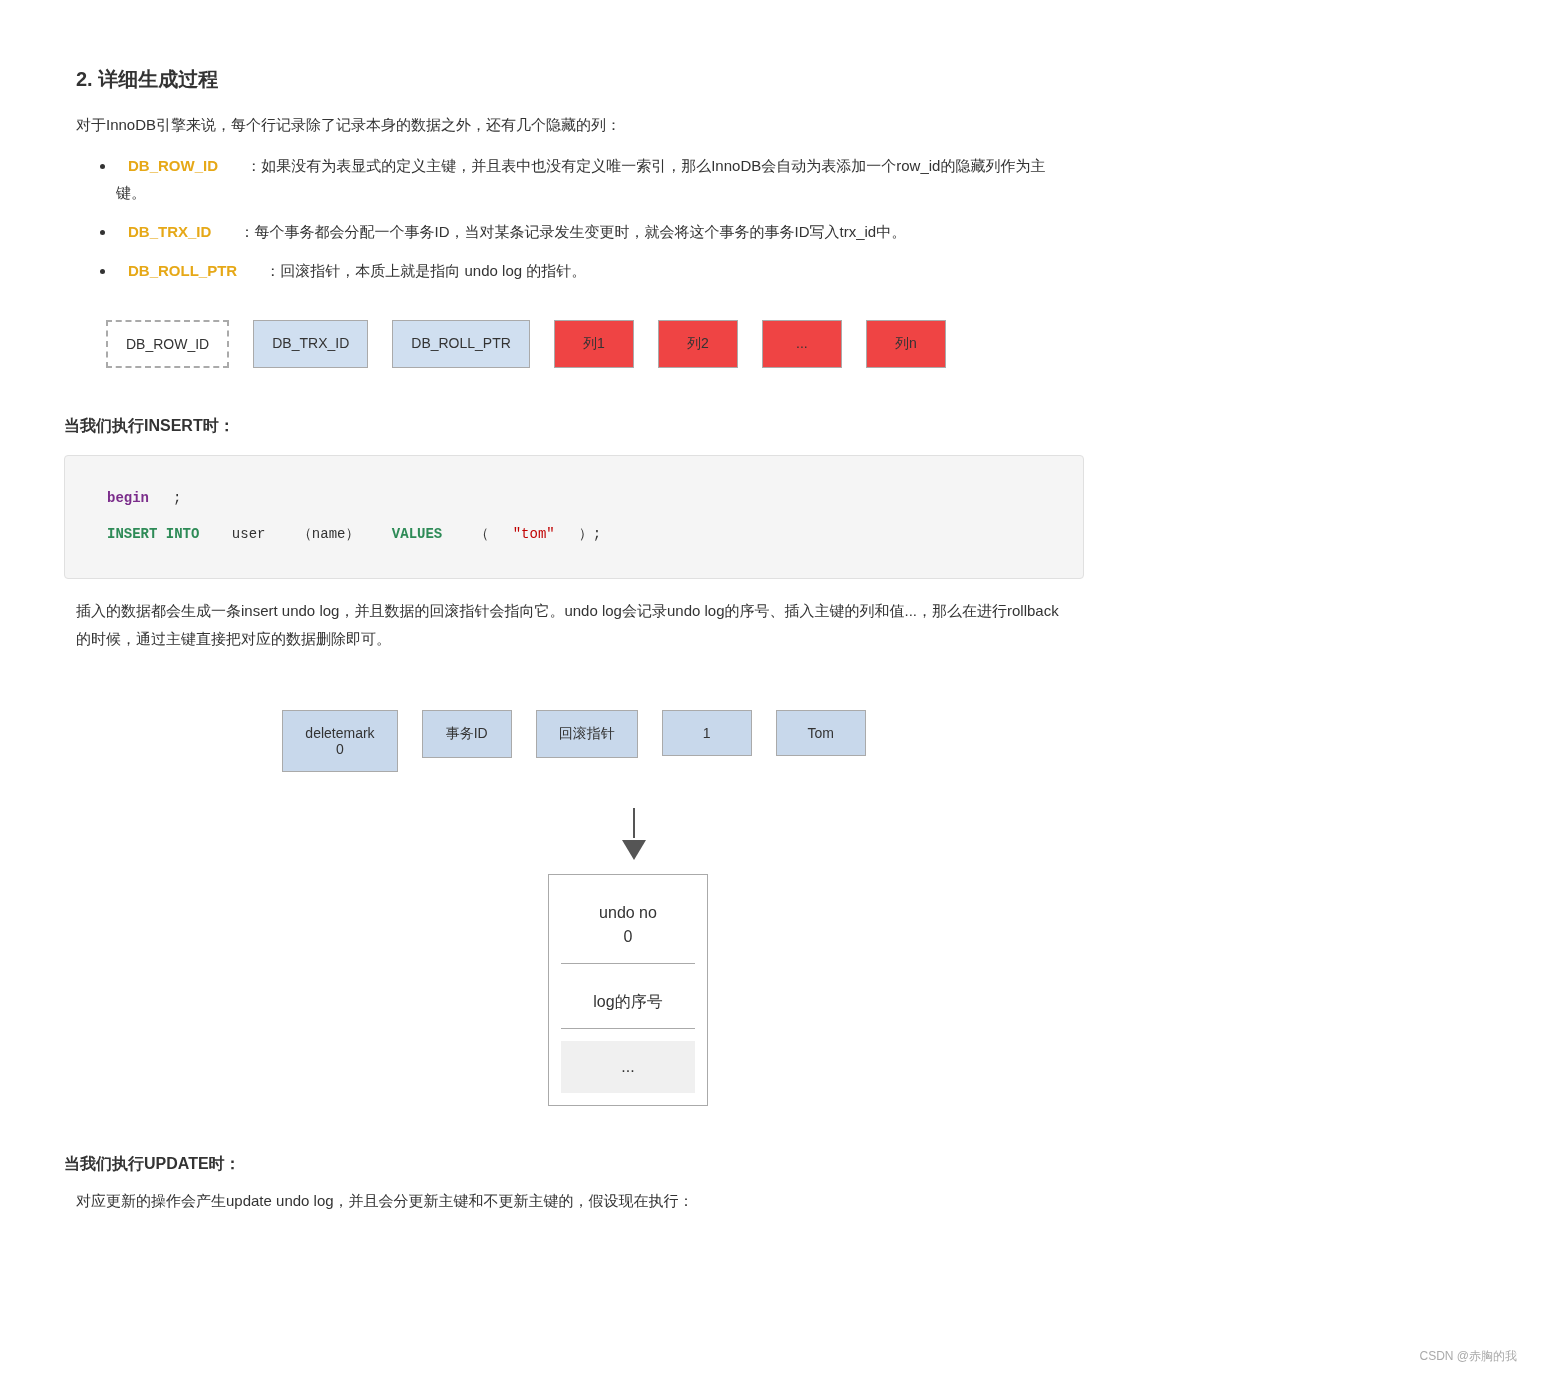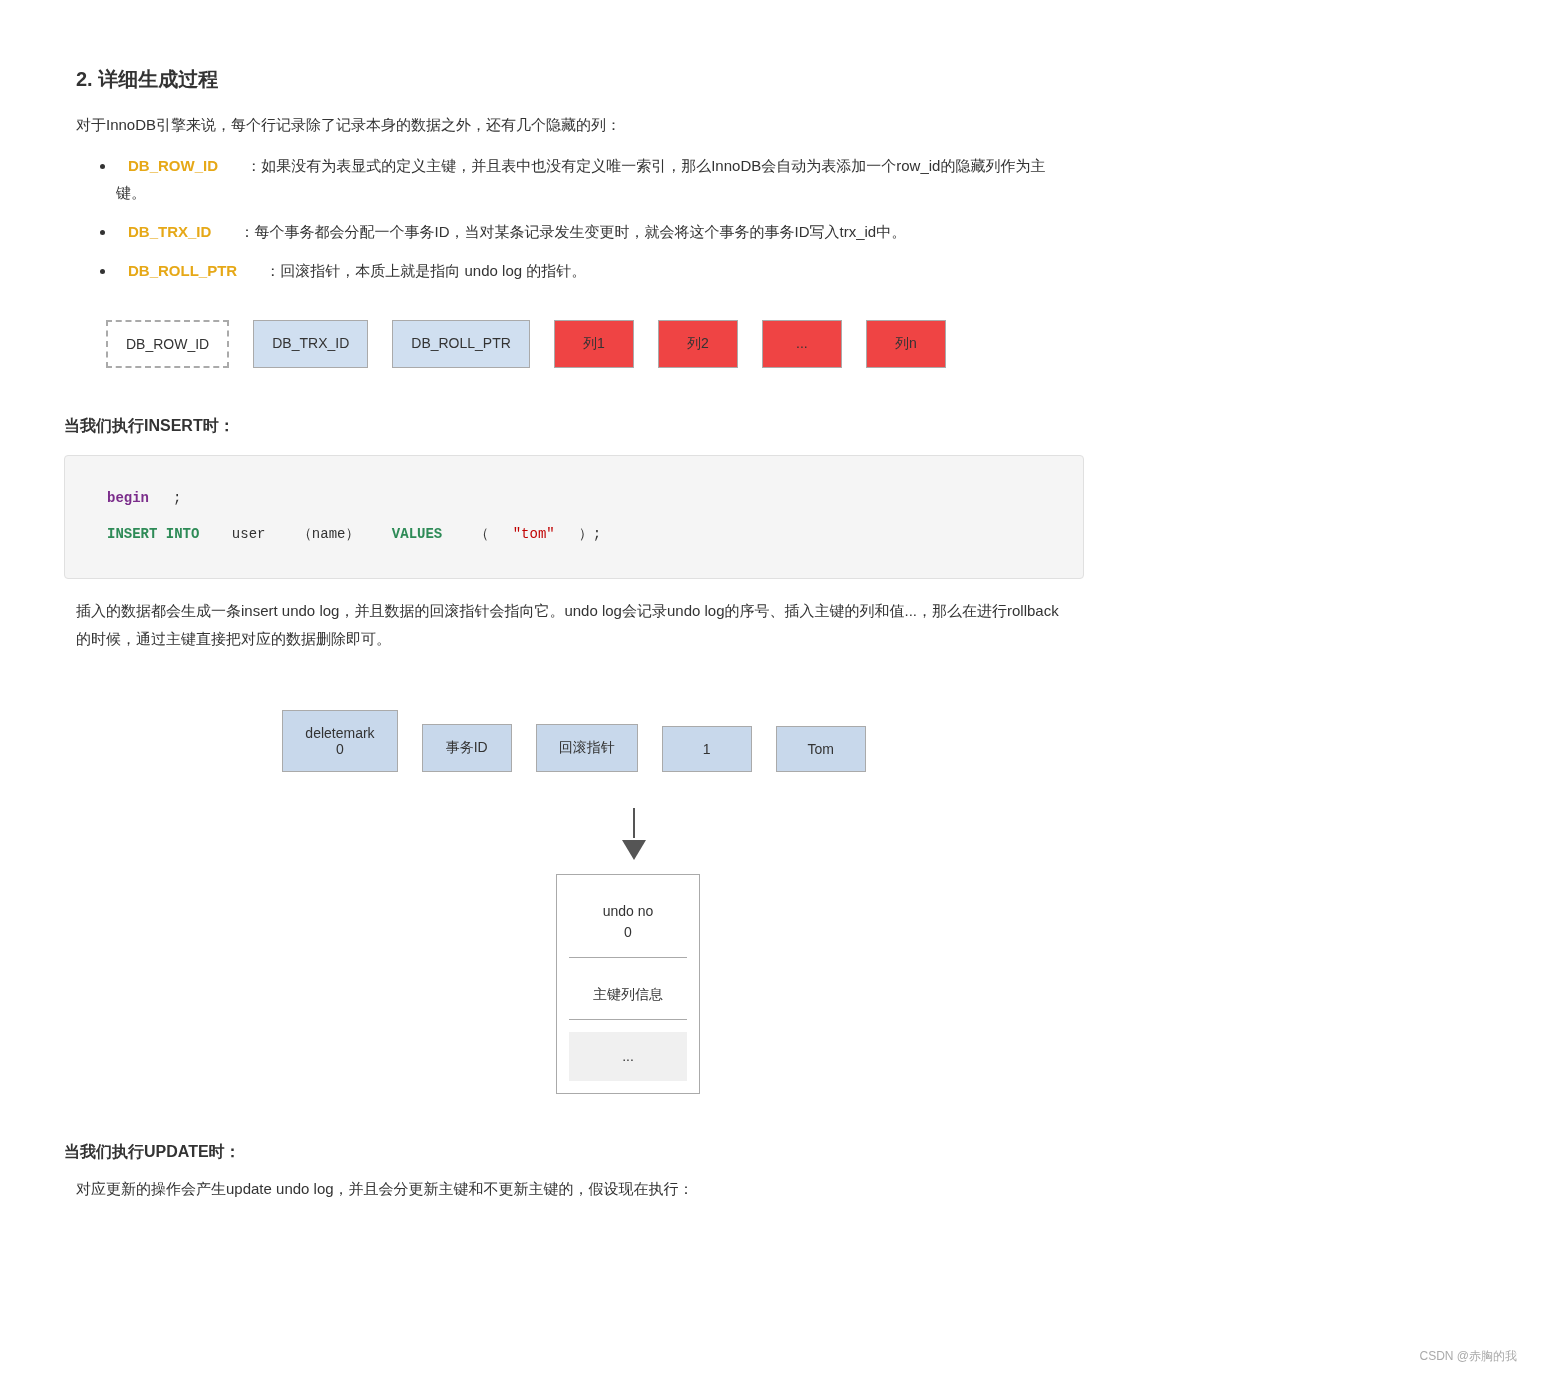--- a/index.html
+++ b/index.html
@@ -91,21 +91,21 @@
 
     .para-text {
       font-size: 15px;
       line-height: 1.9;
       margin-bottom: 20px;
     }
 
     
     .data-row-diagram {
       display: flex;
-      align-items: flex-end;
+      align-items: flex-start;
       margin: 24px auto;
       width: fit-content;
     }
 
     .data-cell {
       border: 1px solid #aaa;
       padding: 14px 22px;
       text-align: center;
       font-size: 14px;
       background: #c8d8eb;
@@ -127,23 +127,23 @@
 
     .arrow-shaft {
       width: 2px;
       height: 30px;
       background: #555;
       margin: 0 auto;
     }
 
     .undo-log-box {
       border: 1px solid #aaa;
-      width: 144px;
+      width: 160px;
       text-align: center;
-      font-size: 14px;
+      font-size: 16px;
     }
 
     .undo-log-row {
       padding: 14px 10px;
       border-bottom: 1px solid #aaa;
       line-height: 1.5;
     }
 
     .undo-log-row:last-child {
       border-bottom: none;
@@ -231,21 +231,21 @@
   </div>
 
   <div style="display:flex; flex-direction:column; align-items:center; margin: 0 0 0 120px;">
     <div class="arrow-shaft"></div>
     <div class="arrow-down"></div>
   </div>
 
   <div class="undo-log-box" style="margin-left:120px;">
     <div class="undo-log-row" style="white-space:pre-line;">undo no
 0</div>
-    <div class="undo-log-row">主键列信息</div>
+    <div class="undo-log-row">log的序号</div>
     <div class="undo-log-row" style="background:#f0f0f0;">...</div>
   </div>
 </div>
 
 <p class="subsection-title">当我们执行UPDATE时：</p>
 
 <p class="para-text">对应更新的操作会产生update undo log，并且会分更新主键和不更新主键的，假设现在执行：</p>
 
 <div class="footer-brand">CSDN @赤胸的我</div>
 

